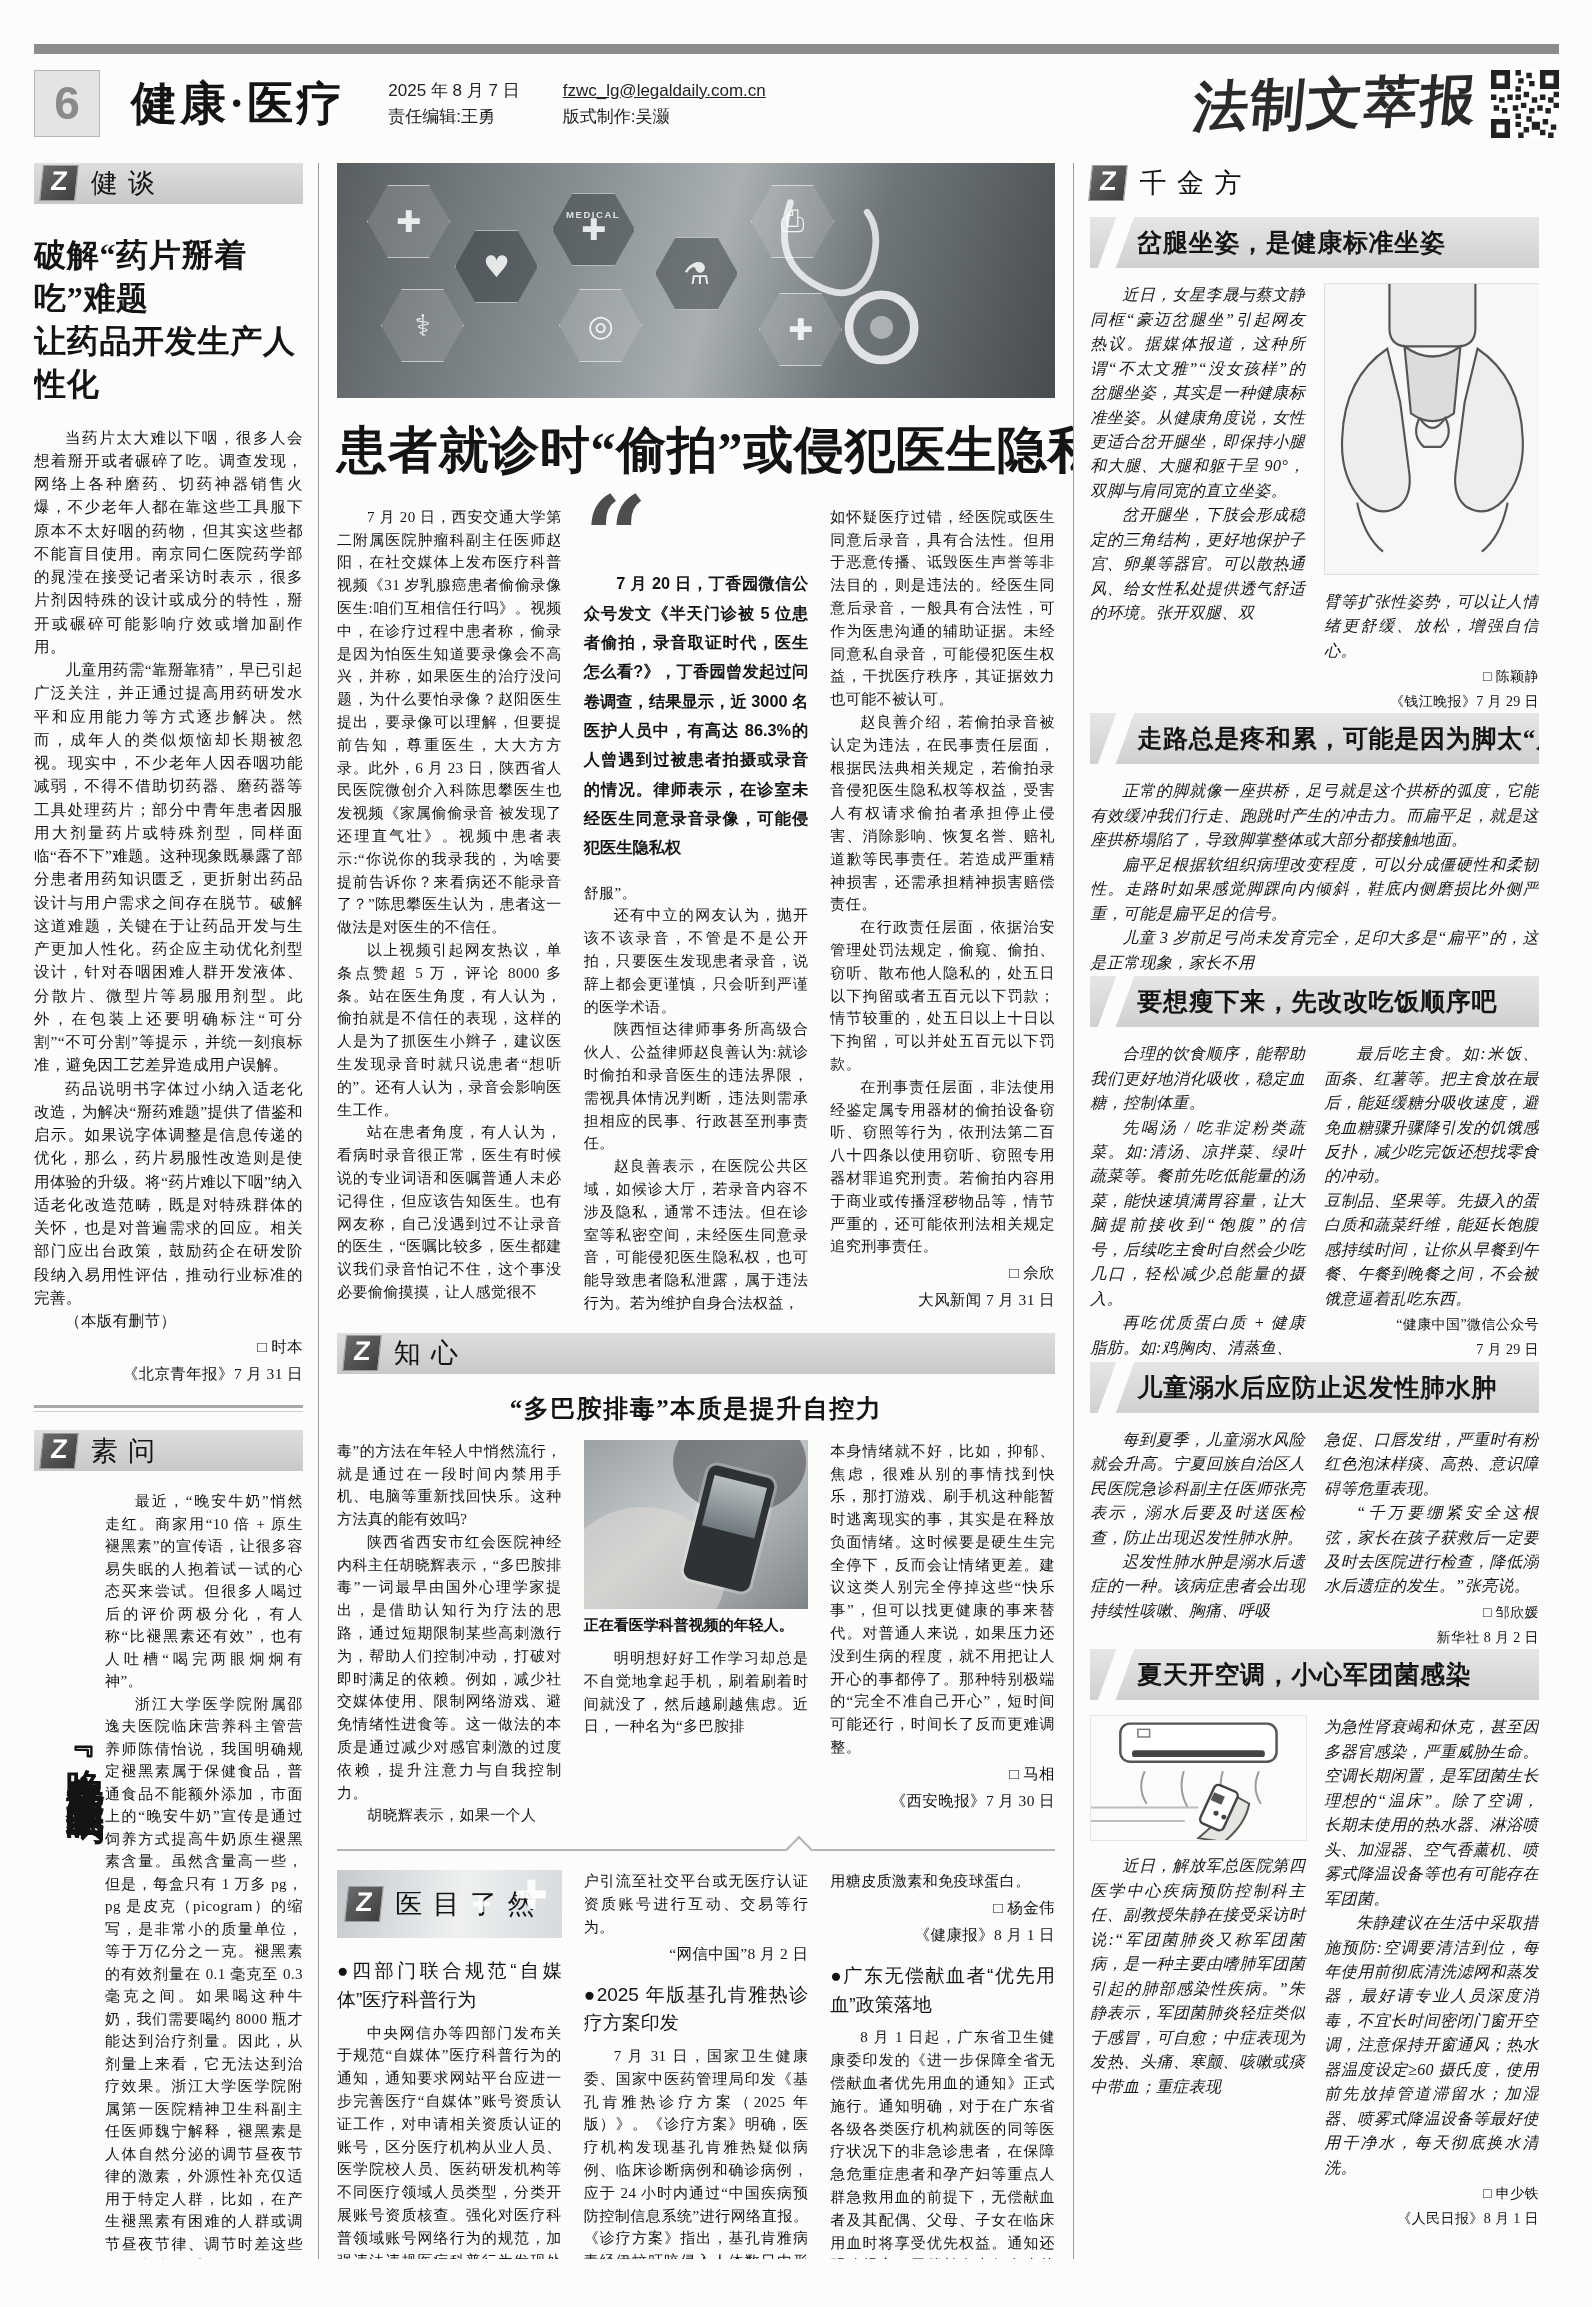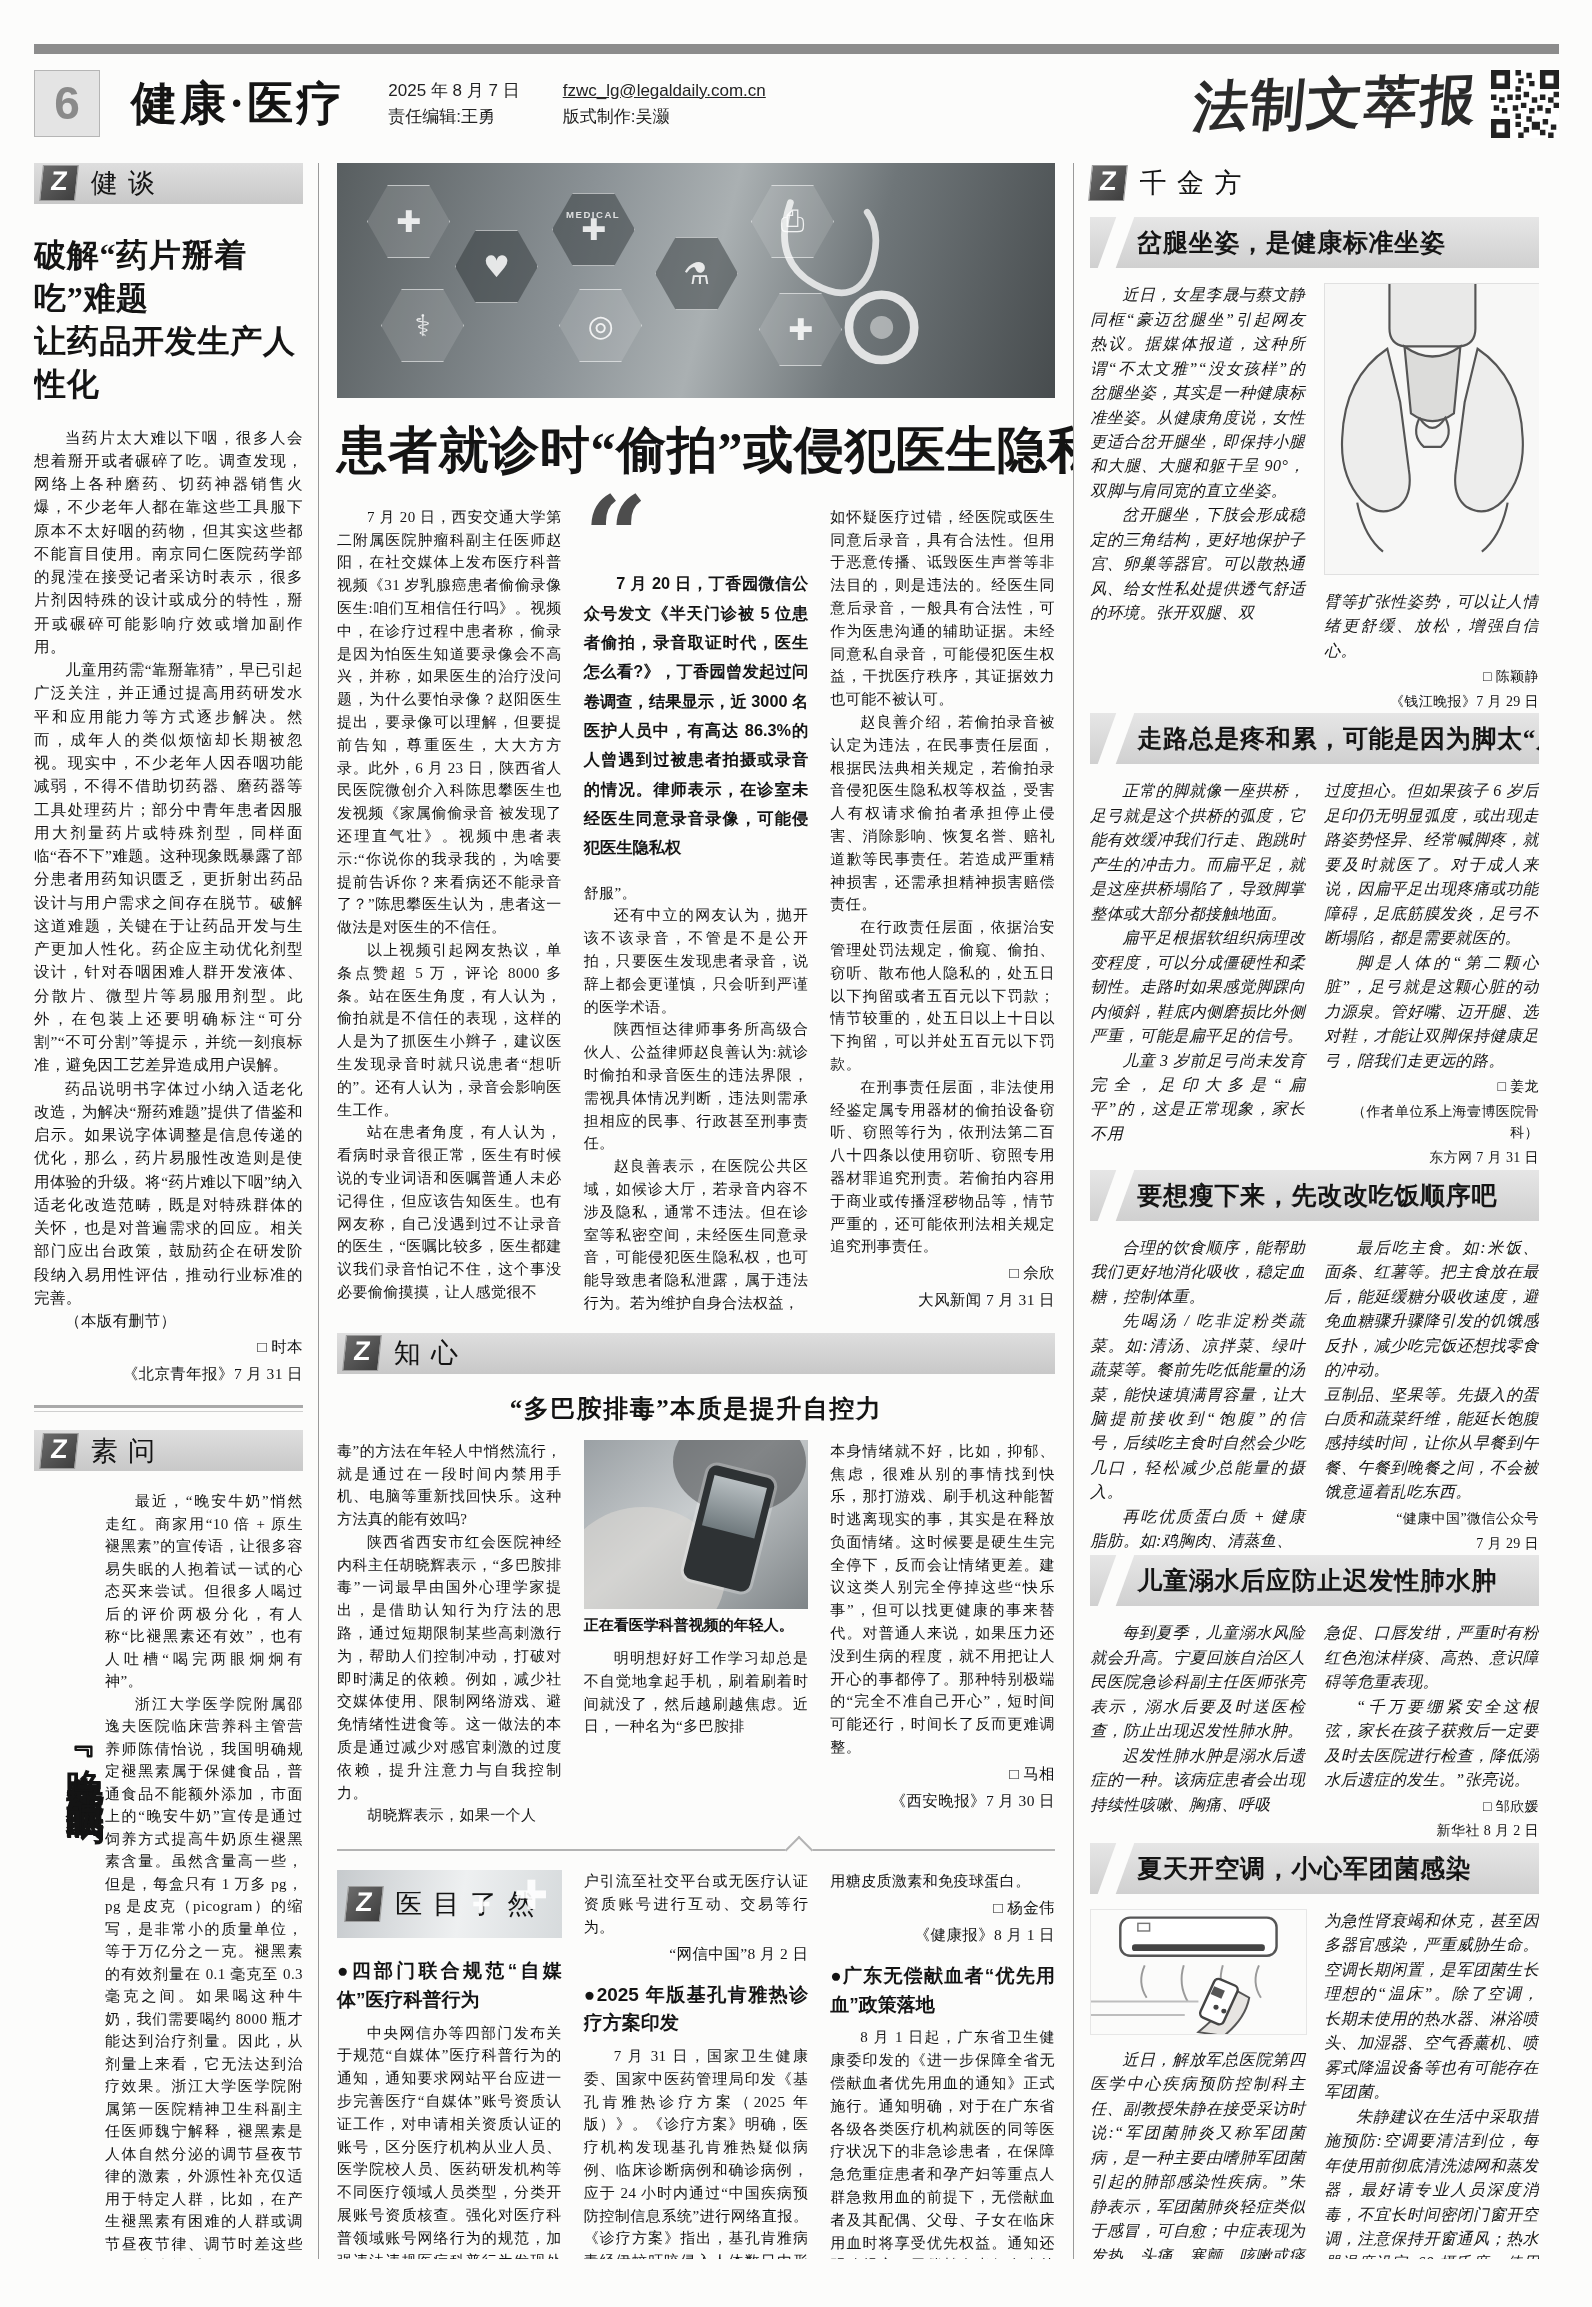--- a/index.html
+++ b/index.html
@@ -79,21 +79,21 @@
   .hand-blob{position:absolute;border-radius:50%;background:rgba(222,219,214,.55);}
   .caption{font-family:"Liberation Sans",sans-serif;font-weight:bold;font-size:15px;margin:7.4px 0 12px 0;}
   .chev-div{position:relative;border-top:2.2px solid #b3b3b3;margin:22px 0 0 0;}
   .chev{position:absolute;left:63%;top:-11px;width:18px;height:18px;background:#fcfcfb;
     border-left:2.2px solid #b3b3b3;border-top:2.2px solid #b3b3b3;transform:rotate(45deg);}
   
   .ym-cols{display:flex;gap:22px;margin-top:19px;}
   .ym-label-box{height:68px;background:linear-gradient(100deg,#c6cacd,#eef0f1 55%,#d6dadc);
     display:flex;align-items:center;padding:0 9px;position:relative;overflow:hidden;margin-bottom:19px;}
   .ym-cross{position:absolute;color:rgba(255,255,255,.9);font-size:40px;font-family:"DejaVu Sans",sans-serif;}
-  .ym-title{font-family:"Liberation Sans",sans-serif;font-weight:bold;font-size:19px;
+  .ym-title{font-family:"Liberation Sans",sans-serif;font-weight:normal;font-size:19px;
     line-height:1.5;text-align:justify;margin:0 0 7.4px 0;}
   .ym-cols .p{font-size:15px;line-height:1.52;}
   
   .flag{position:relative;background:linear-gradient(#e6e6e6,#d0d0d0);margin:1px 0 15px 0;
     padding:9px 10.4px 9px 47px;font-size:25px;font-weight:bold;letter-spacing:0.7px;white-space:nowrap;}
   .flag:before{content:"";position:absolute;left:16.3px;top:-6px;bottom:-6px;width:18px;
     background:#fcfcfb;transform:skewX(-20deg);}
   .r-cols{display:flex;gap:19px;}
   .r-col{flex:1;min-width:0;}
   .col-right .p{font-size:16px;line-height:1.53;font-style:italic;}
@@ -292,27 +292,20 @@
         </div>
       </div>
 
       <div class="flag">走路总是疼和累，可能是因为脚太“扁”</div>
       <div class="r-cols">
         <div class="r-col">
           <p class="p">正常的脚就像一座拱桥，足弓就是这个拱桥的弧度，它能有效缓冲我们行走、跑跳时产生的冲击力。而扁平足，就是这座拱桥塌陷了，导致脚掌整体或大部分都接触地面。</p>
           <p class="p">扁平足根据软组织病理改变程度，可以分成僵硬性和柔韧性。走路时如果感觉脚踝向内倾斜，鞋底内侧磨损比外侧严重，可能是扁平足的信号。</p>
           <p class="p">儿童 3 岁前足弓尚未发育完全，足印大多是“扁平”的，这是正常现象，家长不用</p>
         </div>
-        <div class="r-col">
-          <p class="p noindent">过度担心。但如果孩子 6 岁后足印仍无明显弧度，或出现走路姿势怪异、经常喊脚疼，就要及时就医了。对于成人来说，因扁平足出现疼痛或功能障碍，足底筋膜发炎，足弓不断塌陷，都是需要就医的。</p>
-          <p class="p">脚是人体的“第二颗心脏”，足弓就是这颗心脏的动力源泉。管好嘴、迈开腿、选对鞋，才能让双脚保持健康足弓，陪我们走更远的路。</p>
-          <div class="byline">□ 姜龙</div>
-          <div class="byline">（作者单位系上海壹博医院骨科）</div>
-          <div class="byline">东方网 7 月 31 日</div>
-        </div>
       </div>
 
       <div class="flag">要想瘦下来，先改改吃饭顺序吧</div>
       <div class="r-cols">
         <div class="r-col">
           <p class="p">合理的饮食顺序，能帮助我们更好地消化吸收，稳定血糖，控制体重。</p>
           <p class="p">先喝汤 / 吃非淀粉类蔬菜。如:清汤、凉拌菜、绿叶蔬菜等。餐前先吃低能量的汤菜，能快速填满胃容量，让大脑提前接收到“饱腹”的信号，后续吃主食时自然会少吃几口，轻松减少总能量的摄入。</p>
           <p class="p">再吃优质蛋白质 + 健康脂肪。如:鸡胸肉、清蒸鱼、</p>
         </div>
         <div class="r-col">

